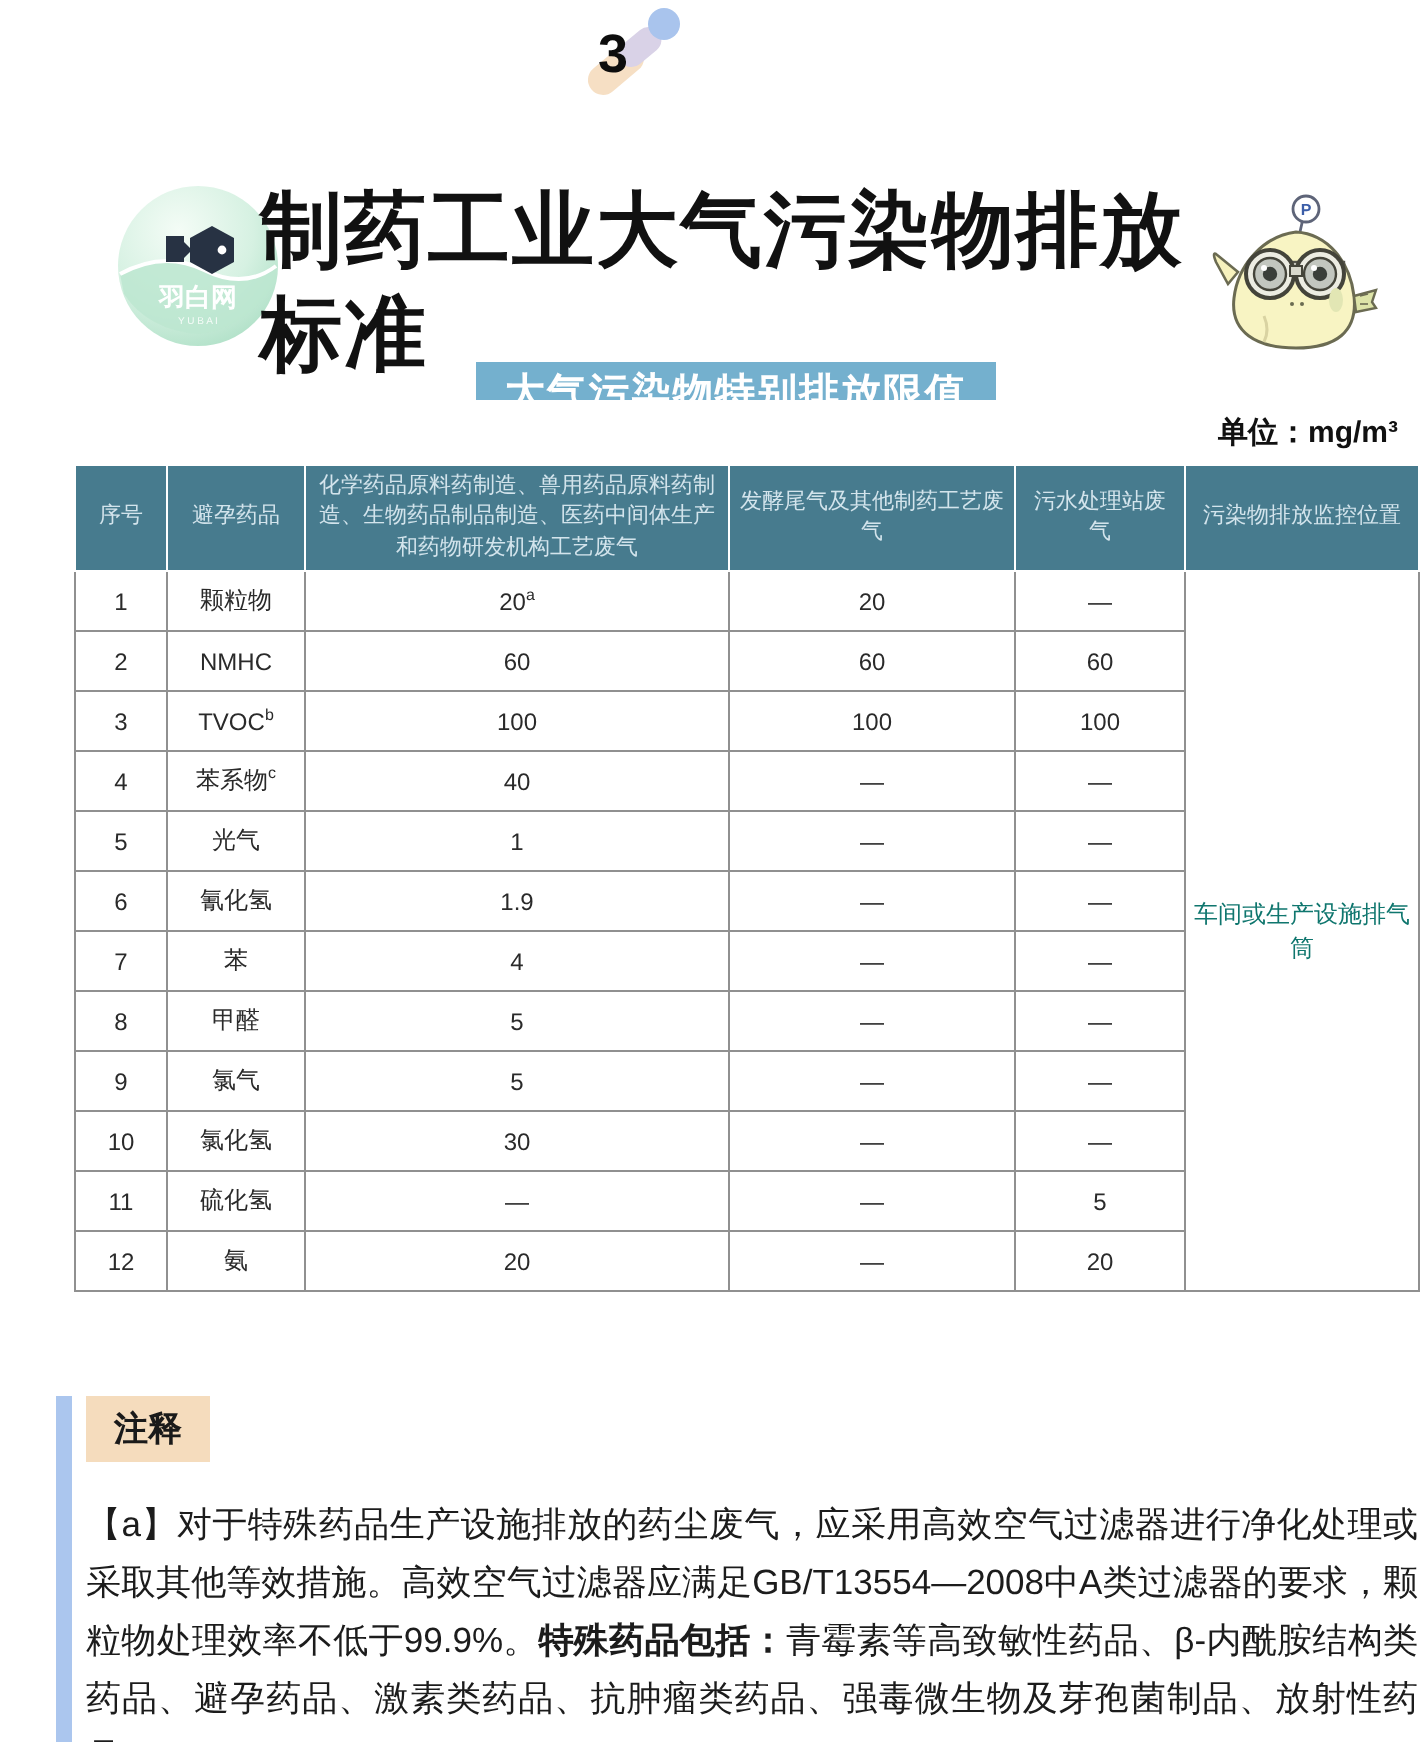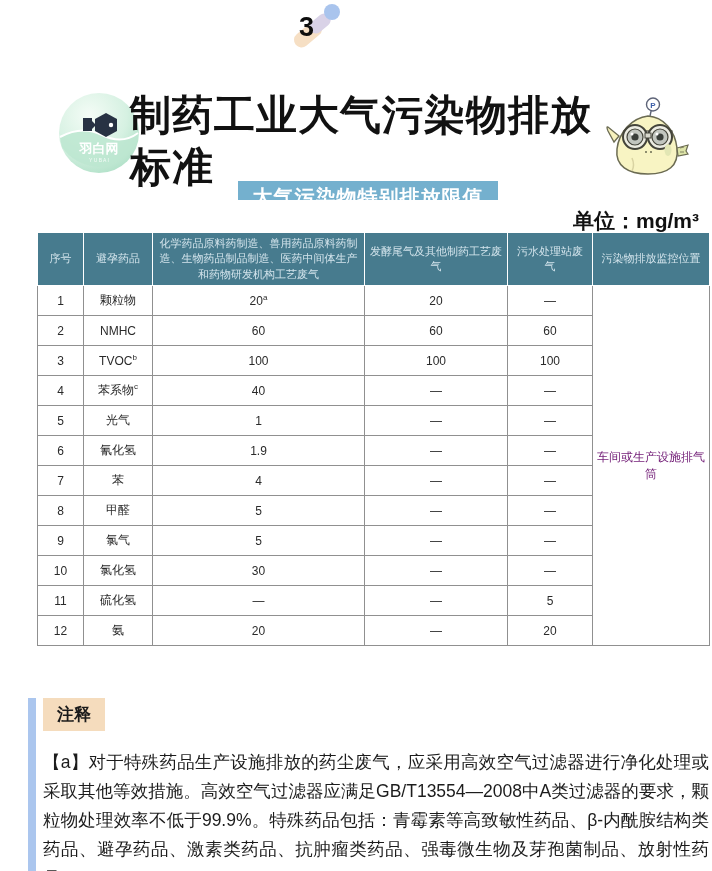--- a/index.html
+++ b/index.html
@@ -26,40 +26,40 @@
 
   
   .logo-wrap{position:absolute;left:56px;top:91px;width:86px;height:84px;}
   .title-block{position:absolute;left:130px;top:90px;width:490px;color:#111;
     font-weight:bold;font-size:41px;line-height:1.26;letter-spacing:1px;}
   .mascot-wrap{position:absolute;left:604px;top:96px;width:88px;height:82px;}
 
   
   .banner{position:absolute;left:238px;top:181px;width:260px;height:19px;background:var(--banner-bg);
     color:#ffffff;font-size:20px;font-weight:bold;text-align:center;line-height:33px;letter-spacing:1px;}
-  .unit-label{position:absolute;right:13px;top:207px;font-size:21px;font-weight:bold;color:#111;}
+  .unit-label{position:absolute;right:13px;top:207px;font-size:15px;font-weight:bold;color:#111;}
 
   
   .table-wrap{position:absolute;left:37px;top:232px;width:672px;}
   table{border-collapse:collapse;width:672px;table-layout:fixed;border:1px solid var(--grid);}
   th{background:var(--table-header-bg);color:var(--table-header-text);font-weight:normal;font-size:11px;
      line-height:1.4;padding:3px 5px;border:1px solid #ffffff;vertical-align:middle;}
   td{border:1px solid var(--grid);font-size:12px;color:#2a2a2a;text-align:center;vertical-align:middle;
      height:30px;padding:2px 4px;background:#ffffff;}
   td sup,th sup{font-size:8px;}
-  .monitor-cell{font-size:12px;color:#701a75;}
+  .monitor-cell{font-size:12px;color:#0f766e;}
 
   
   .notes{position:absolute;left:28px;top:698px;width:681px;height:173px;}
   .note-bar{position:absolute;left:0;top:0;bottom:0;width:8px;background:var(--note-bar);}
   .note-content{margin-left:15px;}
   .note-label{display:inline-block;background:var(--note-label-bg);color:#1a1a1a;font-weight:bold;
     font-size:17px;padding:5px 14px;}
   .note-text{margin-top:17px;width:666px;font-size:17.5px;line-height:1.66;color:#1c1c1c;text-align:justify;}
-  .note-text b{font-weight:normal;}
+  .note-text b{font-weight:bold;}
 </style>
 </head>
 <body>
 
 <div id="page">
 
   <div>
     <div class="decor-capsule decor-peach"></div>
     <div class="decor-capsule decor-purple"></div>
     <div class="decor-circle"></div>

